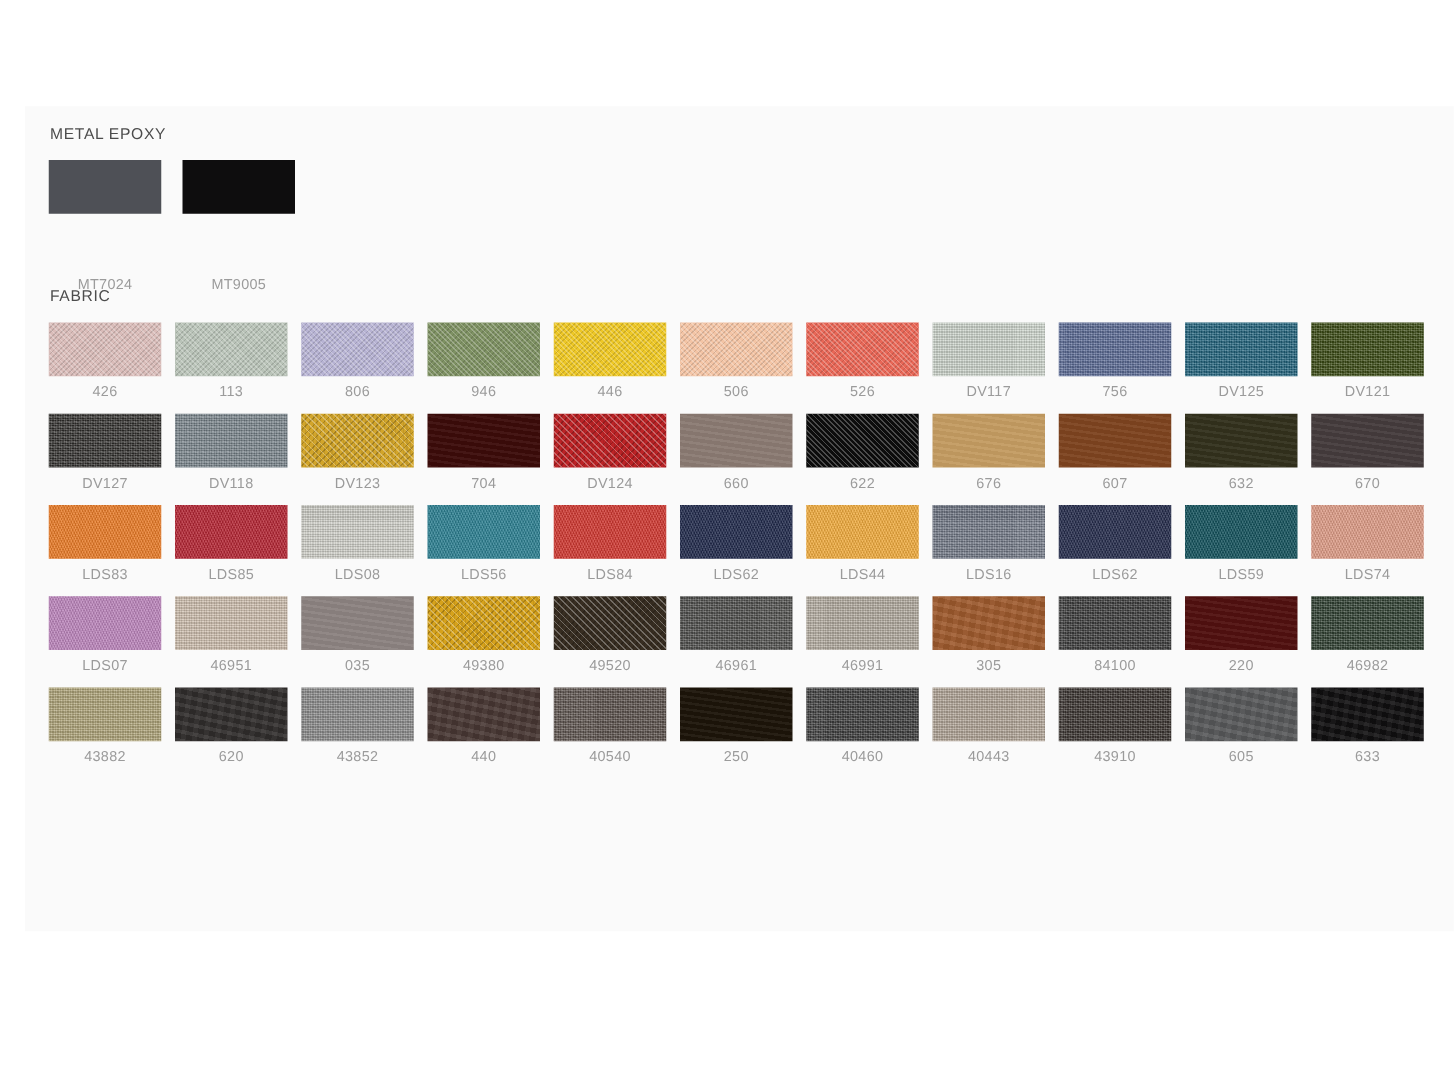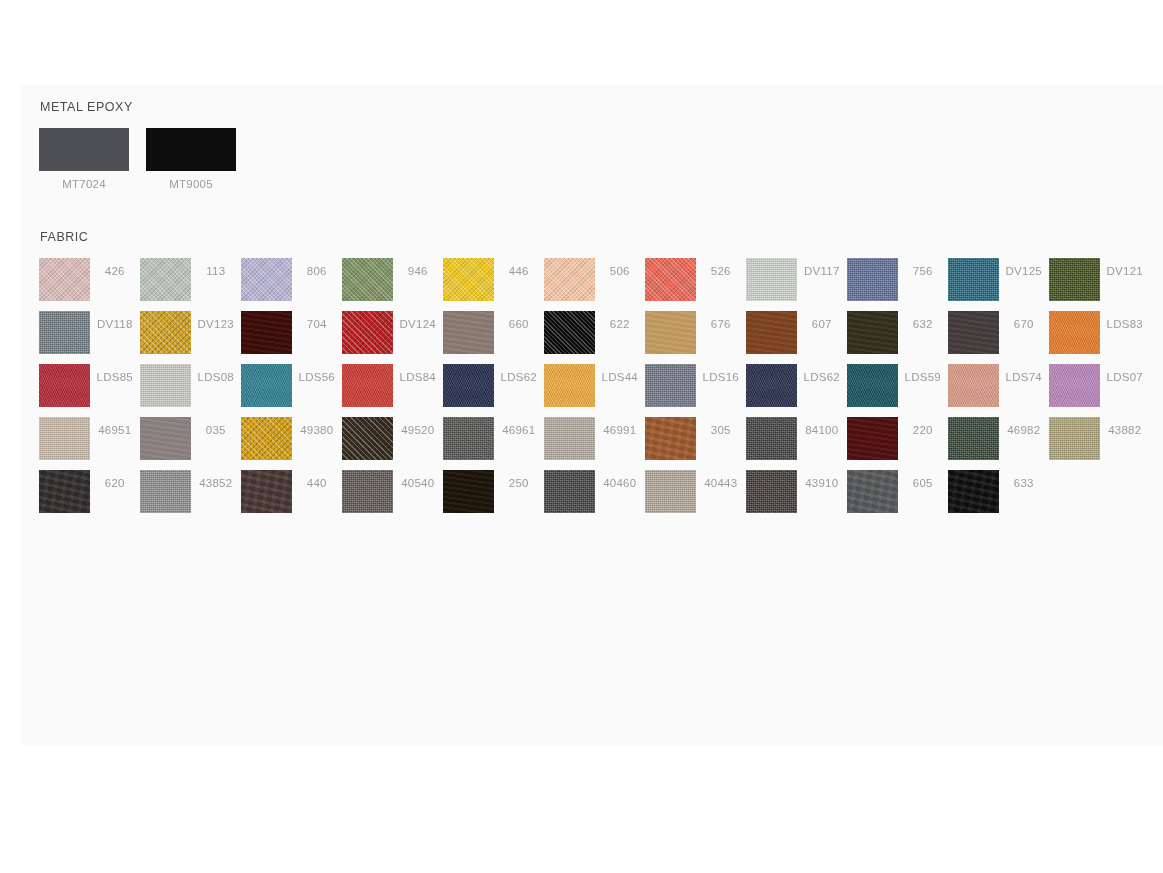--- a/index.html
+++ b/index.html
@@ -53,21 +53,21 @@
     flex-wrap: wrap;
     padding-left: 19px;
     width: 1120px;
   }
 
   .swatch-cell {
     width: 101px;
     margin-right: 0px;
     margin-bottom: 10px;
     display: flex;
-    flex-direction: row;
+    flex-direction: column;
     align-items: flex-start;
   }
 
   .swatch-chip {
     width: 90px;
     height: 43px;
     position: relative;
     overflow: hidden;
     box-sizing: border-box;
   }
@@ -124,20 +124,21 @@
 
   .metal-grid {
     display: flex;
     padding-left: 19px;
   }
   .metal-cell {
     width: 107px;
     display: flex;
     flex-direction: column;
     align-items: flex-start;
+    gap: 44px;
   }
   .metal-chip {
     width: 90px;
     height: 43px;
   }
   .metal-label {
     font-size: 11.5px;
     color: #9b9b9b;
     letter-spacing: 0.25px;
     margin-top: 6px;
@@ -233,20 +234,26 @@
             </div>
             <div class="swatch-label">DV125</div>
           </div>
           <div class="swatch-cell">
             <div class="swatch-chip" style="background: rgb(58, 75, 20);">
               <div class="tex melange"></div>
             </div>
             <div class="swatch-label">DV121</div>
           </div>
           <div class="swatch-cell">
+            <div class="swatch-chip" style="background: rgb(46, 44, 42);">
+              <div class="tex melange"></div>
+            </div>
+            <div class="swatch-label">DV127</div>
+          </div>
+          <div class="swatch-cell">
             <div class="swatch-chip" style="background: rgb(111, 123, 130);">
               <div class="tex melange"></div>
             </div>
             <div class="swatch-label">DV118</div>
           </div>
           <div class="swatch-cell">
             <div class="swatch-chip" style="background: rgb(210, 165, 42);">
               <div class="tex coarse"></div>
             </div>
             <div class="swatch-label">DV123</div>

